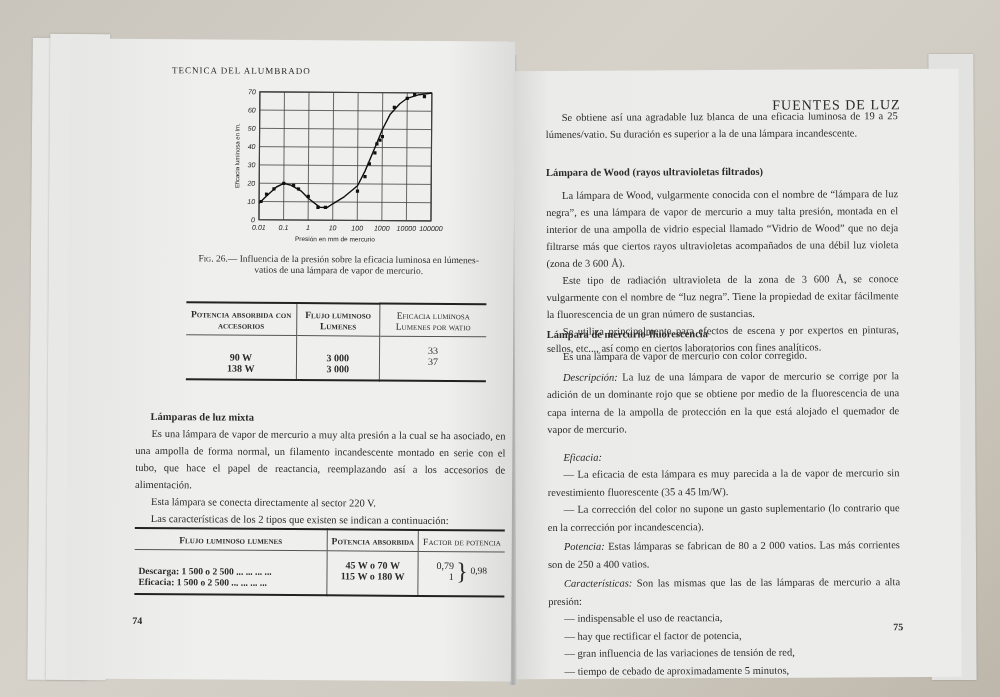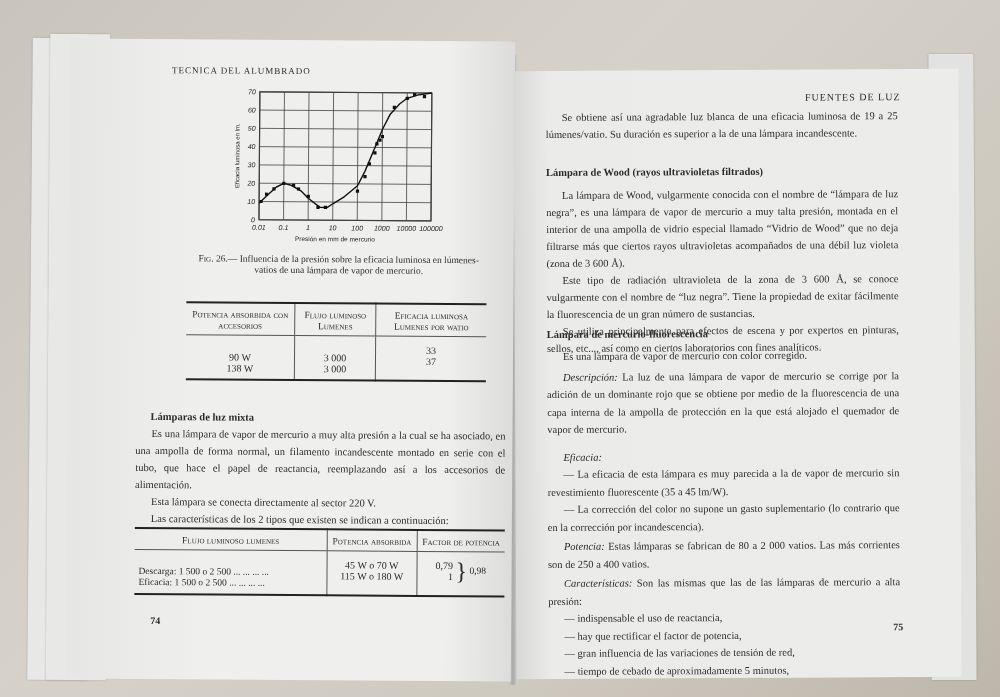--- a/index.html
+++ b/index.html
@@ -16,21 +16,21 @@
     transform:rotate(-0.3deg);}
   .gutter{position:absolute;left:508px;top:55px;width:10px;height:630px;
     background:linear-gradient(90deg,#cfcfcd,#a9a9a7,#d5d5d3);}
   .runhead{position:absolute;font-size:9px;letter-spacing:1px;text-transform:uppercase;}
   .pageno{position:absolute;font-size:10px;font-weight:bold;}
   .caption{position:absolute;font-size:9.5px;text-align:center;line-height:11px;}
   .caption .fig{font-variant:small-caps;}
   table.bk{position:absolute;border-collapse:collapse;font-size:10px;}
   table.bk th{font-weight:normal;font-variant:small-caps;font-size:9.5px;line-height:11px;padding:6px 4px 3px;border-bottom:1px solid #555;}
   table.bk td{padding:16px 4px 5px;line-height:11px;text-align:center;vertical-align:top;}
-  table.bk .vb{border-right:1px solid #555;}
+  table.bk .vb{border-right:1px solid #555;font-weight:bold;}
   .rule-top{border-top:2px solid #222;}
   .rule-bot{border-bottom:2px solid #222;}
   h3{position:absolute;margin:0;font-size:10.5px;font-weight:bold;}
   .para{position:absolute;font-size:10.5px;line-height:17px;text-align:justify;}
   .para p{margin:0;text-indent:16px;}
   .ital{font-style:italic;}
   svg text{font-family:"Liberation Sans","DejaVu Sans",sans-serif;}
 </style>
 </head>
 <body>
@@ -166,25 +166,25 @@
             <div>0,79</div>
             <div>1</div>
           </div>
           <span style="font-size:24px;vertical-align:middle;line-height:22px;">}</span>
           <span style="font-size:9.5px;vertical-align:middle;">0,98</span>
         </td>
       </tr>
     </tbody>
   </table>
 
-  <div class="pageno" style="left:84px;top:576px;text-align:right;">74</div>
+  <div class="pageno" style="left:66px;top:576px;text-align:right;">74</div>
 </div>
 
 <div class="page right-page">
-  <div class="runhead" style="right:58px;top:22px;font-size:10px;">Fuentes de luz</div>
+  <div class="runhead" style="right:58px;top:28px;font-size:14px;">Fuentes de luz</div>
 
   <div class="para" style="left:32px;top:38px;width:352px;">
     <p>Se obtiene así una agradable luz blanca de una eficacia luminosa de 19 a 25 lúmenes/vatio. Su duración es superior a la de una lámpara incandescente.</p>
   </div>
 
   <h3 style="left:32px;top:96px;">Lámpara de Wood (rayos ultravioletas filtrados)</h3>
   <div class="para" style="left:32px;top:116px;width:352px;">
     <p>La lámpara de Wood, vulgarmente conocida con el nombre de “lámpara de luz negra”, es una lámpara de vapor de mercurio a muy talta presión, montada en el interior de una ampolla de vidrio especial llamado “Vidrio de Wood” que no deja filtrarse más que ciertos rayos ultravioletas acompañados de una débil luz violeta (zona de 3 600 Å).</p>
     <p>Este tipo de radiación ultravioleta de la zona de 3 600 Å, se conoce vulgarmente con el nombre de “luz negra”. Tiene la propiedad de exitar fácilmente la fluorescencia de un gran número de sustancias.</p>
     <p>Se utiliza principalmente para efectos de escena y por expertos en pinturas, sellos, etc..., así como en ciertos laboratorios con fines analíticos.</p>

